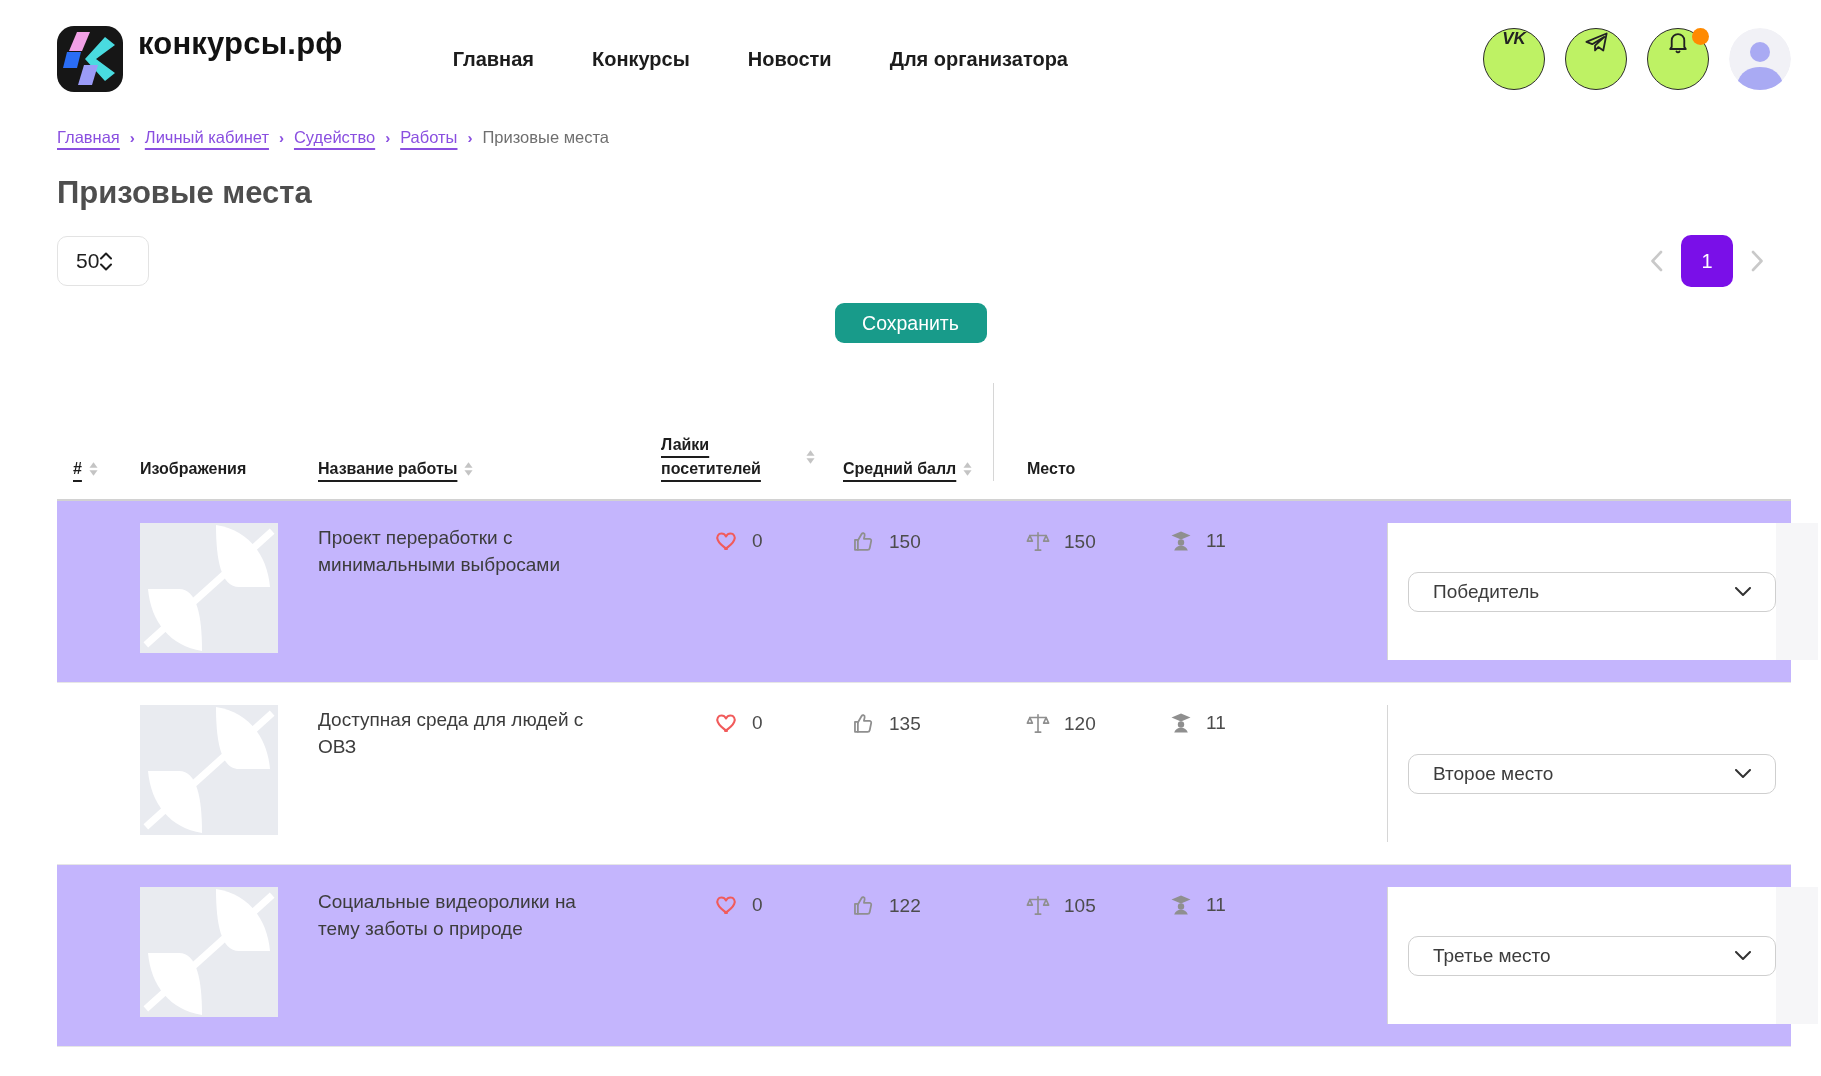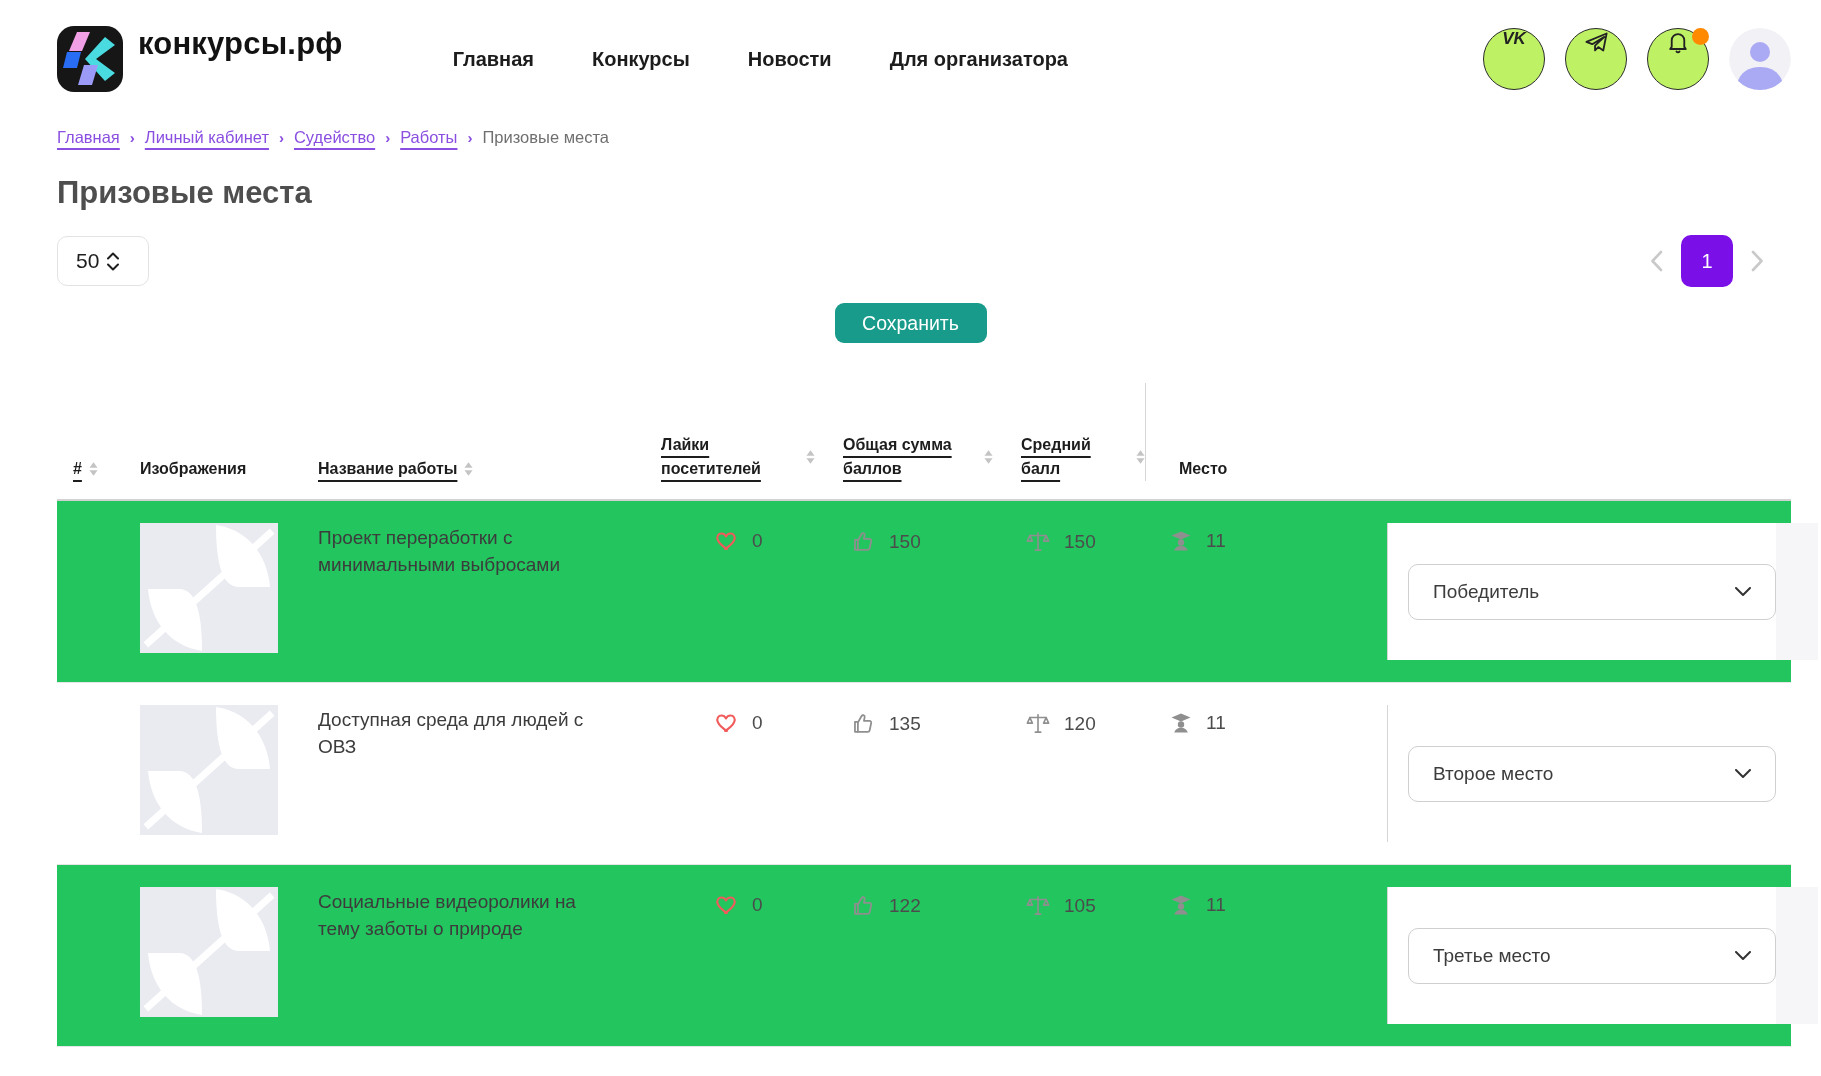--- a/index.html
+++ b/index.html
@@ -23,21 +23,21 @@
   .breadcrumbs { margin:32px 57px 0; font-size:16.5px; display:flex; align-items:center; gap:10px; }
   .breadcrumbs a { color:#8a4fe0; text-decoration:underline; text-underline-offset:5px;
     text-decoration-thickness:1.5px; cursor:pointer; }
   .bc-sep { color:#8a4fe0; font-size:15px; font-weight:700; }
   .bc-current { color:#6f6f6f; }
 
   
   .page-title { margin:28px 57px 0; font-size:31px; font-weight:800; color:#4e4e4e; }
   .controls { margin:24px 57px 0 57px; display:flex; align-items:center; }
   .per-page { width:92px; height:50px; border:1.5px solid #e3e3e3; border-radius:10px; background:#fff;
-    display:flex; align-items:center; justify-content:space-between; padding:0 28px 0 18px;
+    display:flex; align-items:center; justify-content:flex-start; padding:0 28px 0 18px;
     font-size:21px; color:#1e1e1e; cursor:pointer; }
   .pagination { margin-left:auto; display:flex; align-items:center; gap:18px; }
   .page-chevron { background:none; border:none; cursor:pointer; display:flex; align-items:center; }
   .page-current { width:52px; height:52px; border:none; border-radius:10px; color:#fff;
     font-size:20px; font-family:inherit; cursor:pointer; }
 
   
   .save-row { display:flex; justify-content:center; margin-top:16px; }
   .save-btn { min-width:152px; height:40px; border:none; border-radius:9px; color:#fff;
     font-size:19.5px; font-family:inherit; padding:0 26px; cursor:pointer; }
@@ -50,33 +50,33 @@
   .th .lbl-u { text-decoration:underline; text-underline-offset:6px; text-decoration-thickness:1.5px; }
   .th.sortable { cursor:pointer; }
   .sort { display:inline-flex; flex-direction:column; gap:2px; flex:none; }
   .pad-head { padding-left:28px; }
   .th-num { padding-left:16px; }
   .th-img, .th-title { padding-left:33px; }
   .col-place { border-left:1px solid #d6d6d6; padding-left:33px; }
   .thead .col-place { align-self:stretch; display:flex; align-items:flex-end; }
 
   .row { min-height:182px; padding:22px 0; border-bottom:1px solid #e6e6e6; position:relative; }
-  .row.odd { background:#22c55e; }
+  .row.odd { background:#c4b5fd; }
   .cell-img { padding-left:33px; }
   .work-title { padding-left:33px; padding-right:36px; font-size:19px; color:#3c3c3c; line-height:1.4; padding-top:2px; }
   .stat { display:flex; align-items:center; gap:13px; align-self:start; margin-top:6px;
     font-size:19px; color:#4c4c4c; }
   .stat svg { flex:none; }
   .s-likes { padding-left:82px; }
   .s-total { padding-left:36px; }
   .s-avg   { padding-left:32px; }
   .s-judge { padding-left:24px; }
   .row .col-place { align-self:stretch; display:flex; align-items:center; background:#fff; padding-left:20px; margin-right:42px; }
   .row.odd .col-place { box-shadow:42px 0 0 0 #f6f6f8; }
-  .place-select { width:368px; height:56px; border:1.5px solid #cfcfcf; border-radius:10px; background:#fff;
+  .place-select { width:368px; height:40px; border:1.5px solid #cfcfcf; border-radius:10px; background:#fff;
     display:flex; align-items:center; justify-content:space-between; padding:0 24px;
     font-size:19px; color:#3c3c3c; cursor:pointer; }
   .row.partial { border-bottom:none; }
 </style>
 </head>
 <body>
 
 <header class="topbar">
   <div class="logo-wrap">
     <svg width="66" height="66" viewBox="0 0 66 66">
@@ -196,31 +196,20 @@
       <span class="sort">
         <svg width="9" height="6" viewBox="0 0 10 6" fill="#c4c4c4">
             <path d="M5 0l4.5 6H.5z"></path>
           </svg>
         <svg width="9" height="6" viewBox="0 0 10 6" fill="#c4c4c4">
             <path d="M5 6L.5 0h9z"></path>
           </svg>
       </span>
     </div>
     <div class="th pad-head sortable">
-      <span class="lbl-u">Общая сумма баллов</span>
-      <span class="sort">
-        <svg width="9" height="6" viewBox="0 0 10 6" fill="#c4c4c4">
-            <path d="M5 0l4.5 6H.5z"></path>
-          </svg>
-        <svg width="9" height="6" viewBox="0 0 10 6" fill="#c4c4c4">
-            <path d="M5 6L.5 0h9z"></path>
-          </svg>
-      </span>
-    </div>
-    <div class="th pad-head sortable">
       <span class="lbl-u">Средний балл</span>
       <span class="sort">
         <svg width="9" height="6" viewBox="0 0 10 6" fill="#c4c4c4">
             <path d="M5 0l4.5 6H.5z"></path>
           </svg>
         <svg width="9" height="6" viewBox="0 0 10 6" fill="#c4c4c4">
             <path d="M5 6L.5 0h9z"></path>
           </svg>
       </span>
     </div>

